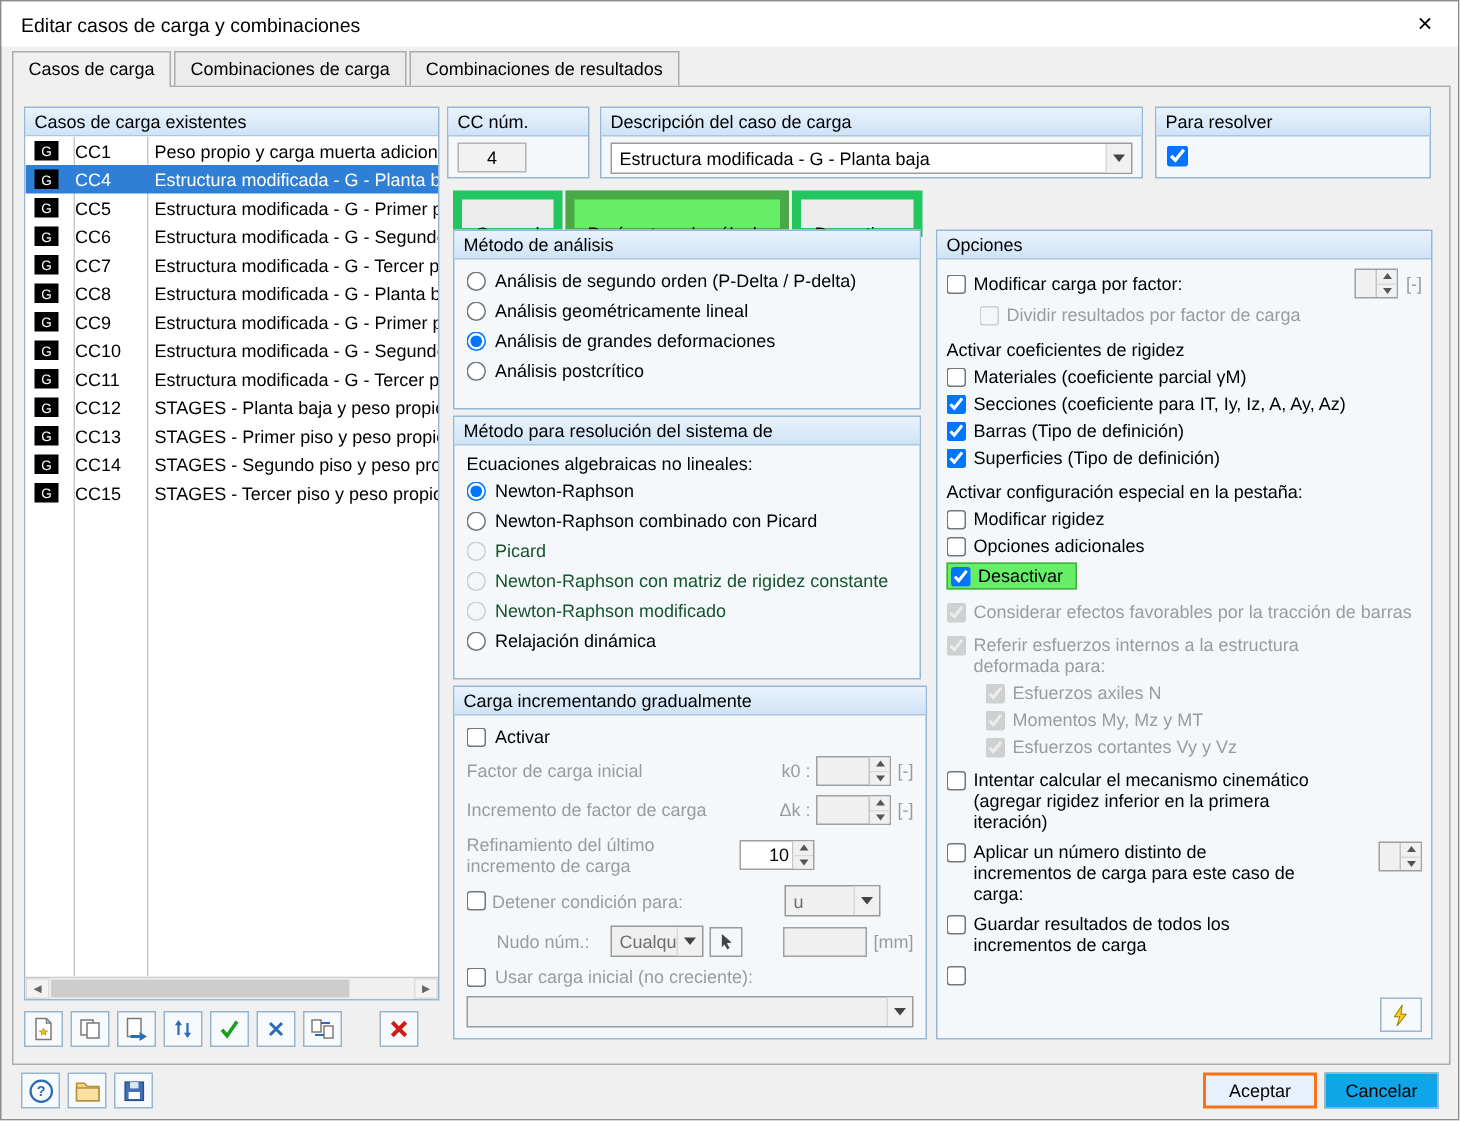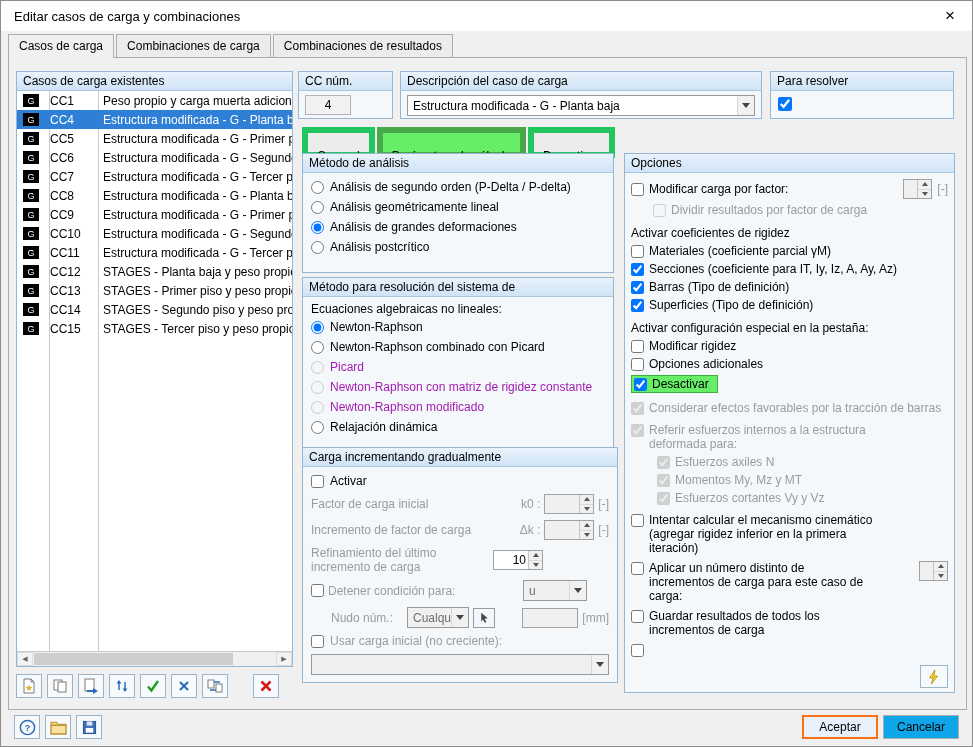--- a/index.html
+++ b/index.html
@@ -56,21 +56,21 @@
   
   .itabs{position:absolute;left:293px;top:69px;display:flex;}
   .itab{padding:16px 9px 3px;border:6px solid #22c55e;background:#ececec;margin-right:2px;height:23px;}
   .itab.green{background:#66ee66;border-color:#49a949;}
 
   
   .group{position:absolute;border:1px solid #95b6d4;background:#f5f8fb;}
   .group-body{padding:4px 0 2px;}
   .opt{display:flex;align-items:center;gap:6px;padding:3px 8px;}
   .opt input{width:13px;height:13px;flex:none;}
-  .opt.disabled .opt-lbl{color:#a21caf;}
+  .opt.disabled .opt-lbl{color:#14532d;}
   .sub-label{padding:5px 8px 1px;}
   .row{display:flex;align-items:center;padding:3px 8px;gap:4px;}
   .row .lbl{flex:1;}
   .dim{color:#9b9b9b;}
   .spin{display:inline-flex;height:20px;border:1px solid #a0a0a0;background:#fff;flex:none;}
   .spin input{width:34px;border:none;text-align:right;font:inherit;background:transparent;padding:0 2px;outline:none;}
   .spin.disabled{background:#f0f0f0;}
   .spin .btns{display:flex;flex-direction:column;width:14px;border-left:1px solid #c4c4c4;}
   .spin .sb{flex:1;display:flex;align-items:center;justify-content:center;background:#f0f0f0;}
   .spin .sb:first-child{border-bottom:1px solid #d8d8d8;}
@@ -349,21 +349,21 @@
             <span class="opt-lbl">Newton-Raphson modificado</span>
           </label>
 
           <label class="opt">
             <input type="radio" name="metodo-resolucion" style="">
             <span class="opt-lbl">Relajación dinámica</span>
           </label>
         </div>
     </div>
 
-    <div class="group" style="left:293px;top:389px;width:316px;height:236px;">
+    <div class="group" style="left:293px;top:399px;width:316px;height:236px;">
       <div class="panel-h">Carga incrementando gradualmente</div>
       <div class="group-body">
         <label class="opt">
           <input type="checkbox" style="">
           <span class="opt-lbl">Activar</span>
         </label>
         <div class="row">
           <span class="lbl dim">Factor de carga inicial</span>
           <span class="dim">k0 :</span>
           <span class="spin disabled">

